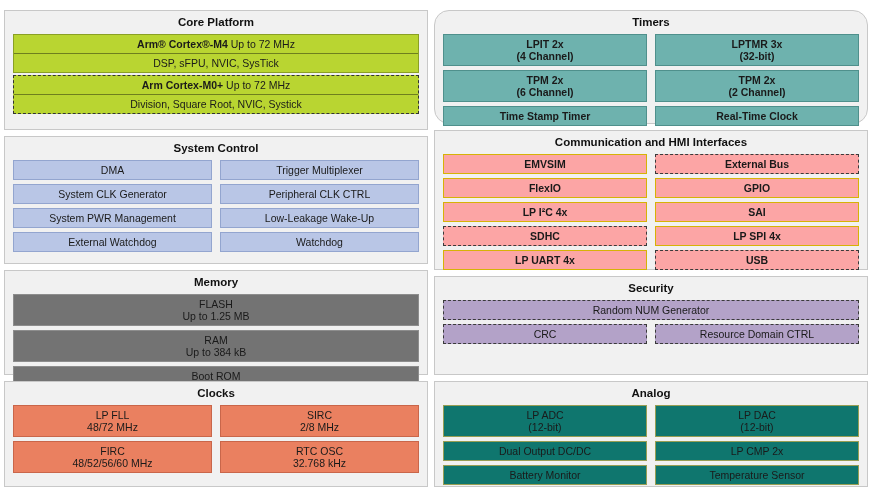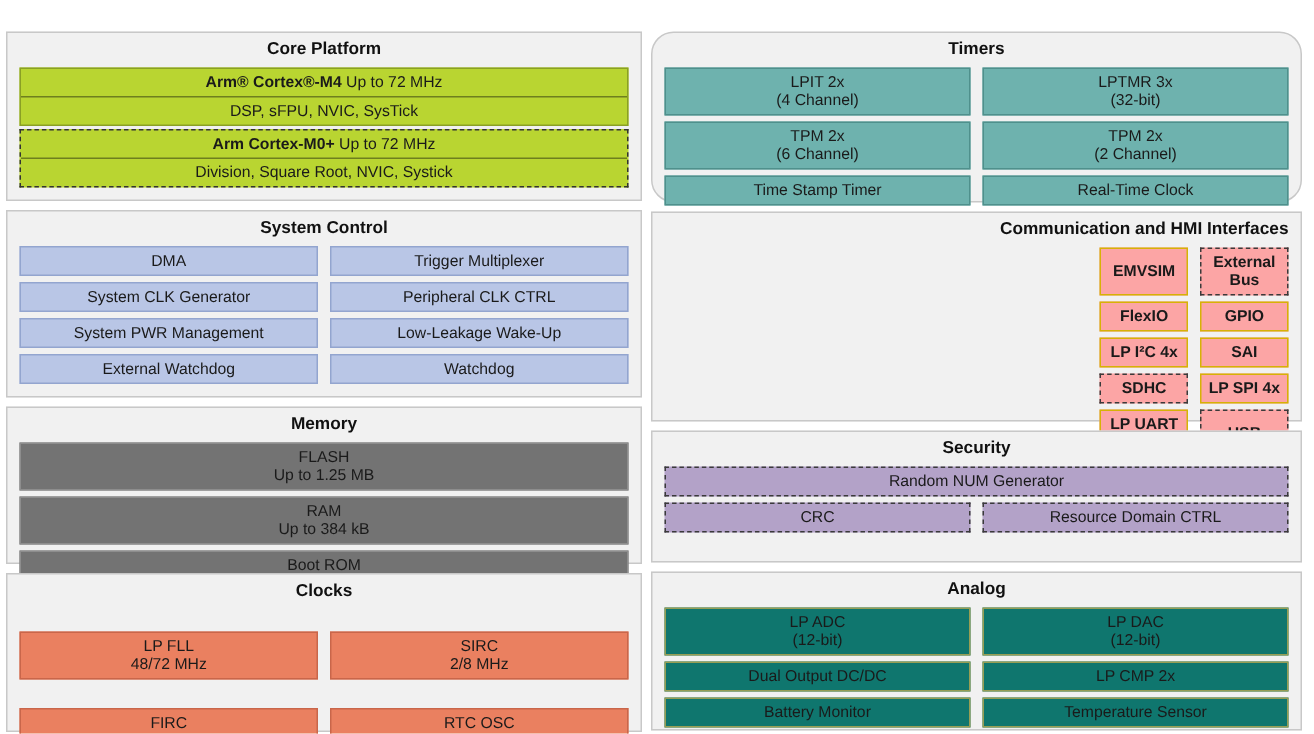--- a/index.html
+++ b/index.html
@@ -14,21 +14,21 @@
     font-size: 11px;
     color: #1a1a1a;
     overflow: hidden;
   }
   #root {
     width: 876px;
     height: 489px;
     display: flex;
     flex-direction: row;
     box-sizing: border-box;
-    padding: 21px 4px 2px 4px;
+    padding: 10px 4px 2px 4px;
     gap: 6px;
   }
   .column {
     display: flex;
     flex-direction: column;
     gap: 6px;
   }
   .col-left { width: 424px; }
   .col-right { width: 434px; }
 
@@ -97,22 +97,22 @@
   }
   .core-foot {
     text-align: center;
     padding: 3px 2px;
     line-height: 12px;
     font-size: 10.5px;
   }
   .bold { font-weight: bold; }
   .blue  { background: #b9c6e6; border-color: #93a5cf; }
   .gray  { background: #737373; border-color: #8d8d8d; }
-  .orange{ background: #ea8060; border-color: #c9664a; margin-top: 15px; }
-  .teal  { background: #6eb2ae; border-color: #4f908c; }
+  .orange{ background: #ea8060; border-color: #c9664a; }
+  .teal  { background: #6eb2ae; border-color: #4f908c; font-weight: bold; }
   .yellow{ background: #fca5a5; border-color: #d6b206; font-weight: bold; }
   .purple{ background: #b3a2c8; border-color: #9384ab; }
   .olive { background: #0f766e; border-color: #979e54; }
   .dashed-b { border: 1.5px dashed #3a3a3a; }
 
   .spacer-2 { height: 2px; }
 </style>
 </head>
 <body>
 
@@ -232,21 +232,21 @@
             <span class="sub">(2 Channel)</span>
           </div>
         </div>
         <div class="row">
           <div class="cell half teal">Time Stamp Timer</div>
           <div class="cell half teal">Real-Time Clock</div>
         </div>
       </div>
     </div>
 
-    <div class="panel" style="height:140px;align-items:flex-end;">
+    <div class="panel" style="height:140px;">
       <div class="panel-title">Communication and HMI Interfaces</div>
       <div class="rows">
         <div class="row">
           <div class="cell half yellow">EMVSIM</div>
           <div class="cell half yellow dashed-b">External Bus</div>
         </div>
         <div class="row">
           <div class="cell half yellow">FlexIO</div>
           <div class="cell half yellow">GPIO</div>
         </div>

